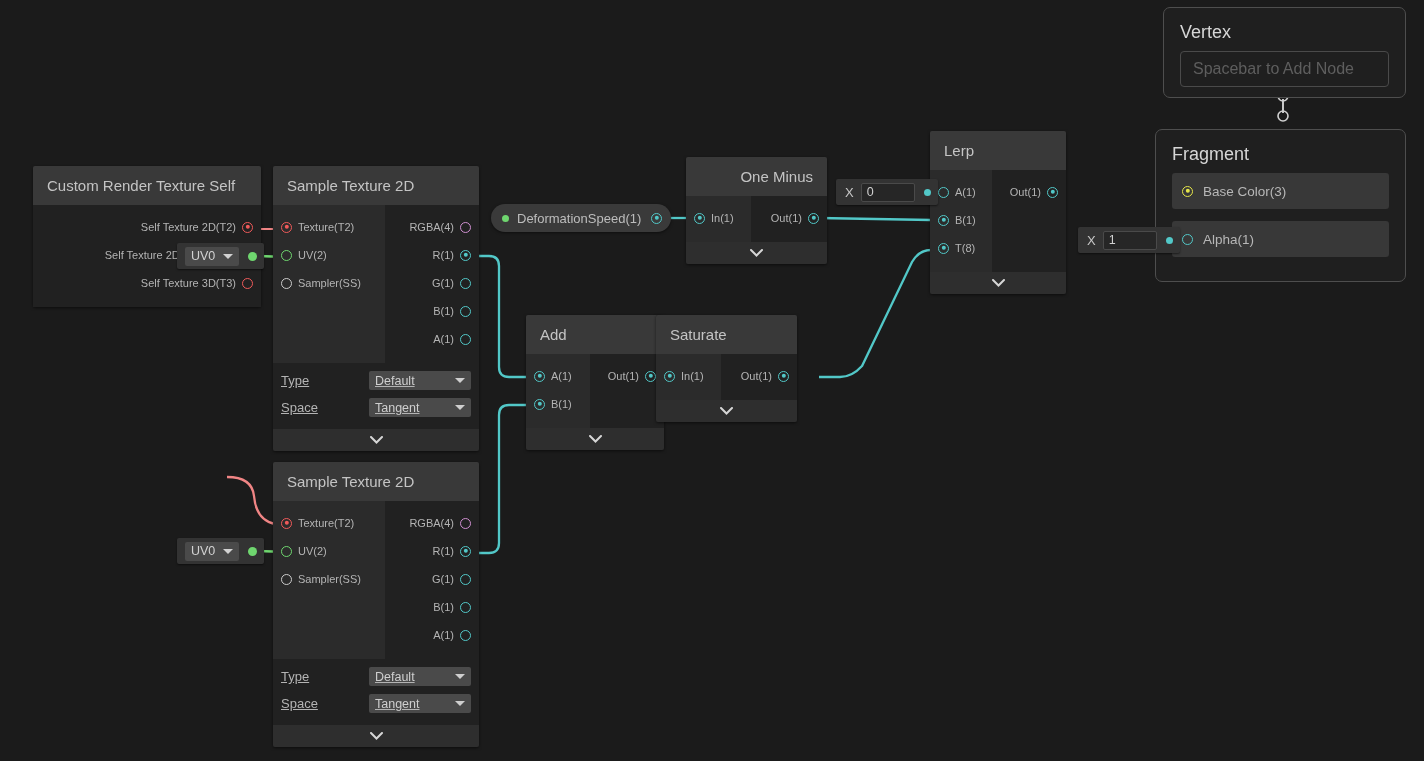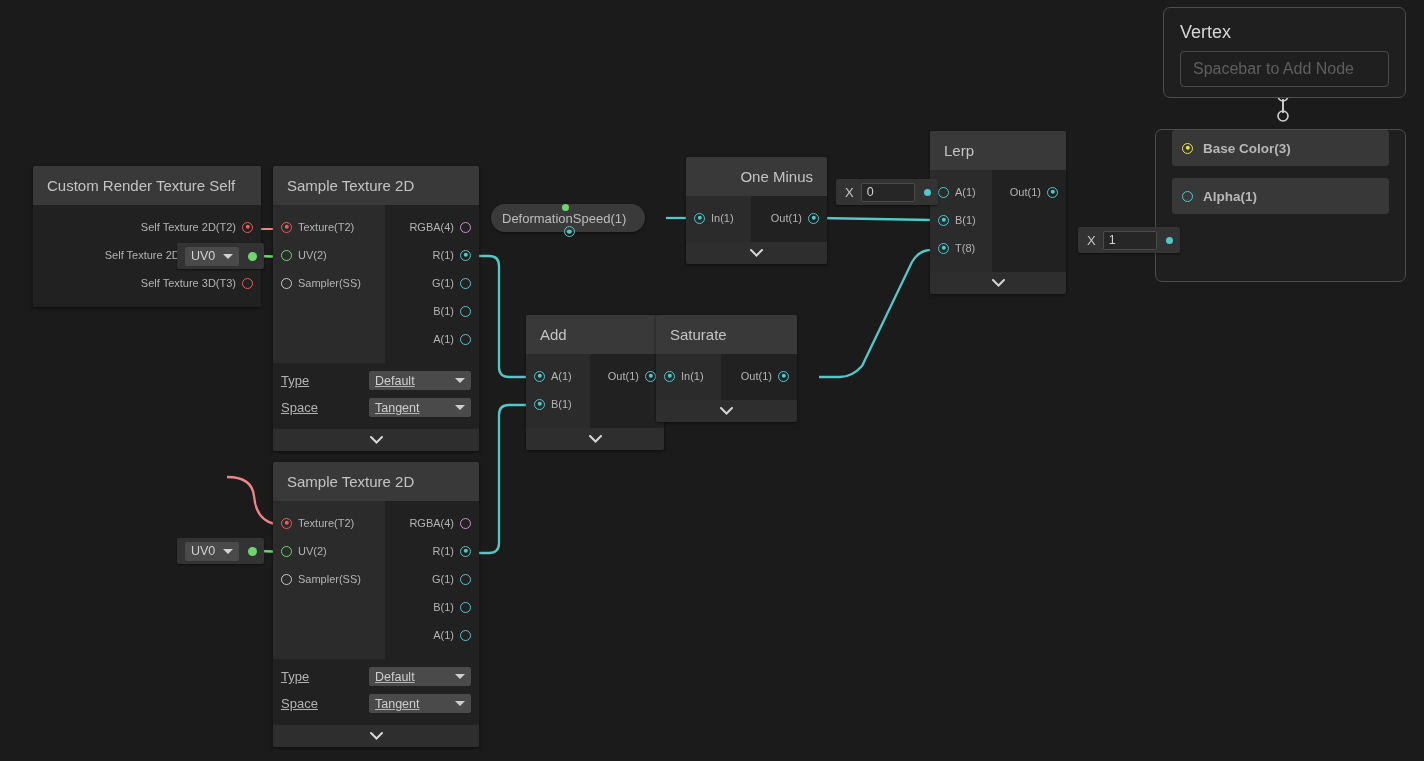--- a/index.html
+++ b/index.html
@@ -40,21 +40,21 @@
   .port.c-tex{border-color:#f05a5a;}
   .port.c-tex.filled::after{background:#f05a5a;}
   .port.c-ss{border-color:#cccccc;}
   .port.c-uv{border-color:#6fd66f;}
   .port.c-col{border-color:#e6e64a;}
   .port.c-col.filled::after{background:#e6e64a;}
 
   
   .pill{position:absolute;height:28px;border-radius:14px;background:#3a3a3a;display:flex;
         align-items:center;padding:0 9px 0 11px;font-size:13px;color:#bdbdbd;white-space:nowrap;
-        z-index:12;box-shadow:0 1px 3px rgba(0,0,0,.5);flex-direction:column;}
+        z-index:12;box-shadow:0 1px 3px rgba(0,0,0,.5);}
   .pill .dot{width:7px;height:7px;border-radius:50%;background:#6fd66f;margin-right:8px;flex:0 0 auto;}
   .pill .pname{margin-right:10px;}
 
   
   .vnode{position:absolute;height:26px;background:#333333;border-radius:2px;display:flex;
          align-items:center;padding:0 7px 0 9px;z-index:12;box-shadow:0 1px 2px rgba(0,0,0,.5);}
   .vnode .vx{color:#c8c8c8;font-size:13px;margin-right:7px;}
   .vnode .vfield{background:#262626;border:1px solid #4a4a4a;border-radius:2px;width:42px;height:17px;
                  color:#d0d0d0;font-size:12.5px;display:flex;align-items:center;padding:0 5px;}
   .vnode .vdot{width:7px;height:7px;border-radius:50%;background:#52c8c8;margin-left:9px;flex:0 0 auto;}
@@ -63,21 +63,21 @@
   .uvnode{position:absolute;height:26px;background:#333333;border-radius:2px;display:flex;
           align-items:center;padding:0 7px 0 8px;z-index:13;box-shadow:0 1px 2px rgba(0,0,0,.5);}
   .uvnode .uvdd{background:#4a4a4a;border-radius:2px;height:19px;display:flex;align-items:center;
                 padding:0 6px;color:#d2d2d2;font-size:12.5px;gap:8px;}
   .uvnode .uvdot{width:9px;height:9px;border-radius:50%;background:#6fd66f;margin-left:9px;flex:0 0 auto;}
 
   
   .master{position:absolute;background:#1f1f1f;border:1px solid #4e4e4e;border-radius:7px;z-index:10;}
   .mtitle{font-size:18px;color:#d6d6d6;padding:14px 16px 8px 16px;}
   .mslot{background:#383838;border-radius:3px;margin:0 16px 12px 16px;height:36px;display:flex;
-         align-items:center;padding-left:10px;font-size:13.5px;color:#b7b7b7;gap:10px;font-weight:bold;}
+         align-items:center;padding-left:10px;font-size:13.5px;color:#b7b7b7;gap:10px;}
   .mghost{border:1px solid #4a4a4a;border-radius:4px;margin:0 16px 14px 16px;height:34px;display:flex;
           align-items:center;padding-left:12px;font-size:16px;color:#5e5e5e;}
 </style>
 </head>
 <body>
 
 <div id="graph">
 
   <svg id="wires" viewBox="0 0 1424 761">
     <defs>
@@ -407,20 +407,21 @@
     <span class="vfield">1</span>
     <span class="vdot"></span>
   </div>
 
   <div class="master" style="left:1163px;top:7px;width:241px;height:89px;">
     <div class="mtitle">Vertex</div>
     <div class="mghost">Spacebar to Add Node</div>
   </div>
 
   <div class="master" style="left:1155px;top:129px;width:249px;height:151px;">
+    <div class="mtitle">Fragment</div>
     <div class="mslot">
       <span class="port c-col filled"></span>
       <span>Base Color(3)</span>
     </div>
     <div class="mslot">
       <span class="port"></span>
       <span>Alpha(1)</span>
     </div>
   </div>
 

